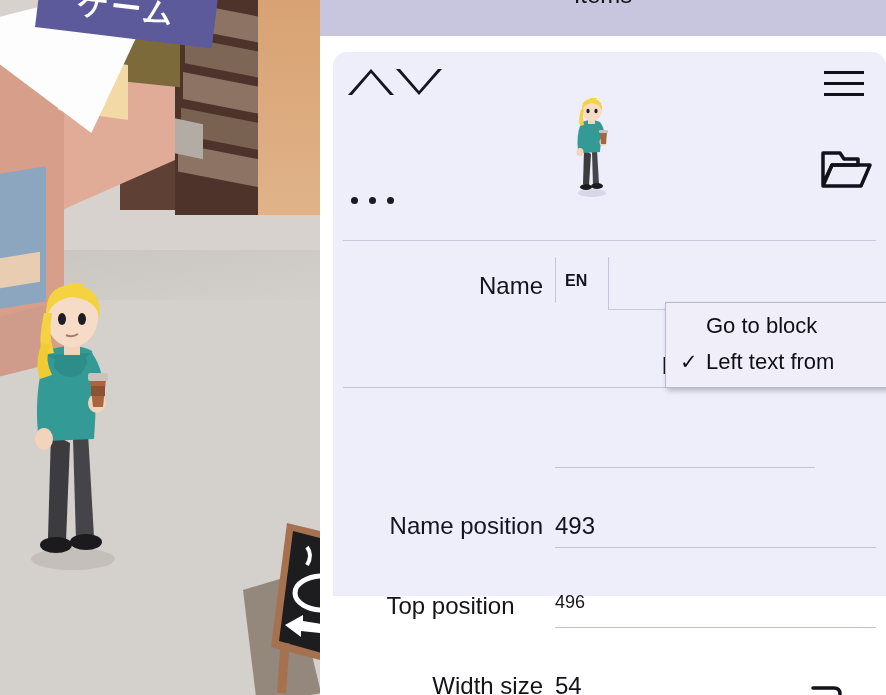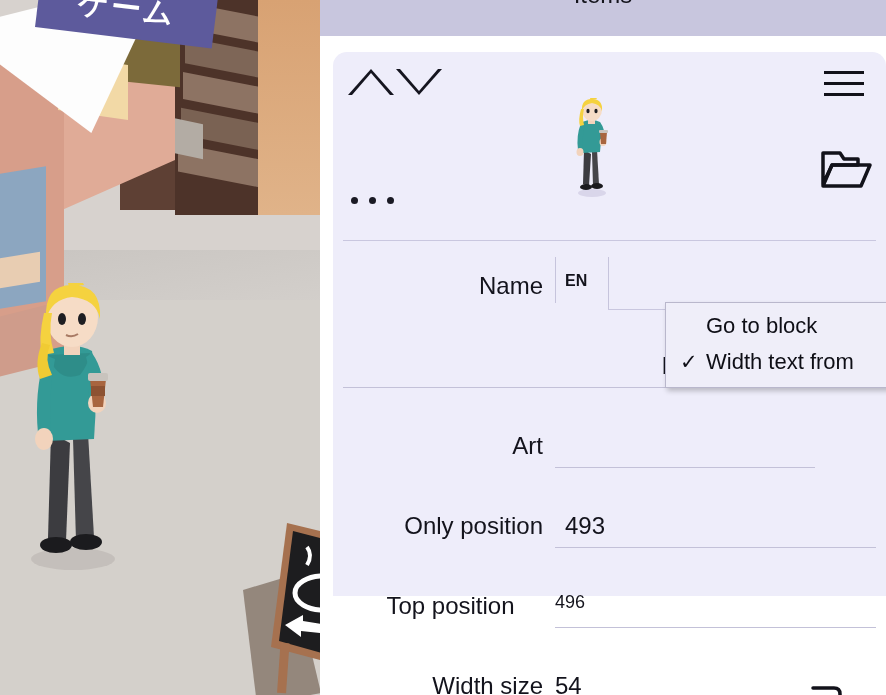--- a/index.html
+++ b/index.html
@@ -316,31 +316,30 @@
 
       <div class="vdiv" style="left:222px;top:205px;height:46px;"></div>
       <div class="vdiv" style="left:275px;top:205px;height:52px;"></div>
       <div class="rowlabel" style="left:60px;top:220px;width:150px;font-size:24px;">Name</div>
       <div class="rowvalue" style="left:232px;top:220px;font-size:16px;font-weight:bold;">EN</div>
       <div class="hr" style="top:257px;left:275px;width:268px;"></div>
 
       <div class="rowvalue" style="left:329px;top:300px;font-size:24px;">block_2</div>
       <div class="underline" style="left:10px;top:335px;width:533px;"></div>
 
-      <div class="rowlabel" style="left:60px;top:380px;width:150px;font-size:24px;">Art</div>
       <div class="underline" style="left:222px;top:415px;width:260px;"></div>
       <div id="folderIcon">
         <svg width="53" height="42" viewBox="0 0 53 42">
           <path d="M3 5 H20 L24 11 H38 V17 H12 L3 36 Z" fill="none" stroke="#12121a" stroke-width="3.5" stroke-linejoin="round"></path>
           <path d="M12 17 H50 L41 38 H3 Z" fill="none" stroke="#12121a" stroke-width="3.5" stroke-linejoin="round"></path>
         </svg>
       </div>
 
-      <div class="rowlabel" style="left:25px;top:460px;width:185px;font-size:24px;">Only position</div>
-      <div class="rowvalue" style="left:222px;top:460px;font-size:24px;margin-left:10px;">493</div>
+      <div class="rowlabel" style="left:25px;top:460px;width:185px;font-size:24px;">Name position</div>
+      <div class="rowvalue" style="left:222px;top:460px;font-size:24px;">493</div>
       <div class="underline" style="left:222px;top:495px;width:321px;"></div>
 
       <div class="rowlabel" style="left:25px;top:540px;width:185px;font-size:24px;text-align:center;">Top position</div>
       <div class="rowvalue" style="left:222px;top:540px;font-size:18px;">496</div>
       <div class="underline" style="left:222px;top:575px;width:321px;"></div>
 
       <div class="rowlabel" style="left:25px;top:620px;width:185px;font-size:24px;">Width size</div>
       <div class="rowvalue" style="left:222px;top:620px;font-size:24px;">54</div>
       <div id="lockIcon">
         <svg width="60" height="26" viewBox="0 0 60 26">
@@ -349,18 +348,18 @@
       </div>
     </div>
 
     <div id="ctxmenu">
       <div class="ctxitem">
         <span class="ctxcheck"></span>
         <span>Go to block</span>
       </div>
       <div class="ctxitem">
         <span class="ctxcheck">✓</span>
-        <span>Width text from</span>
+        <span>Left text from</span>
       </div>
     </div>
 
   </div>
 </div>
 
 </body></html>

